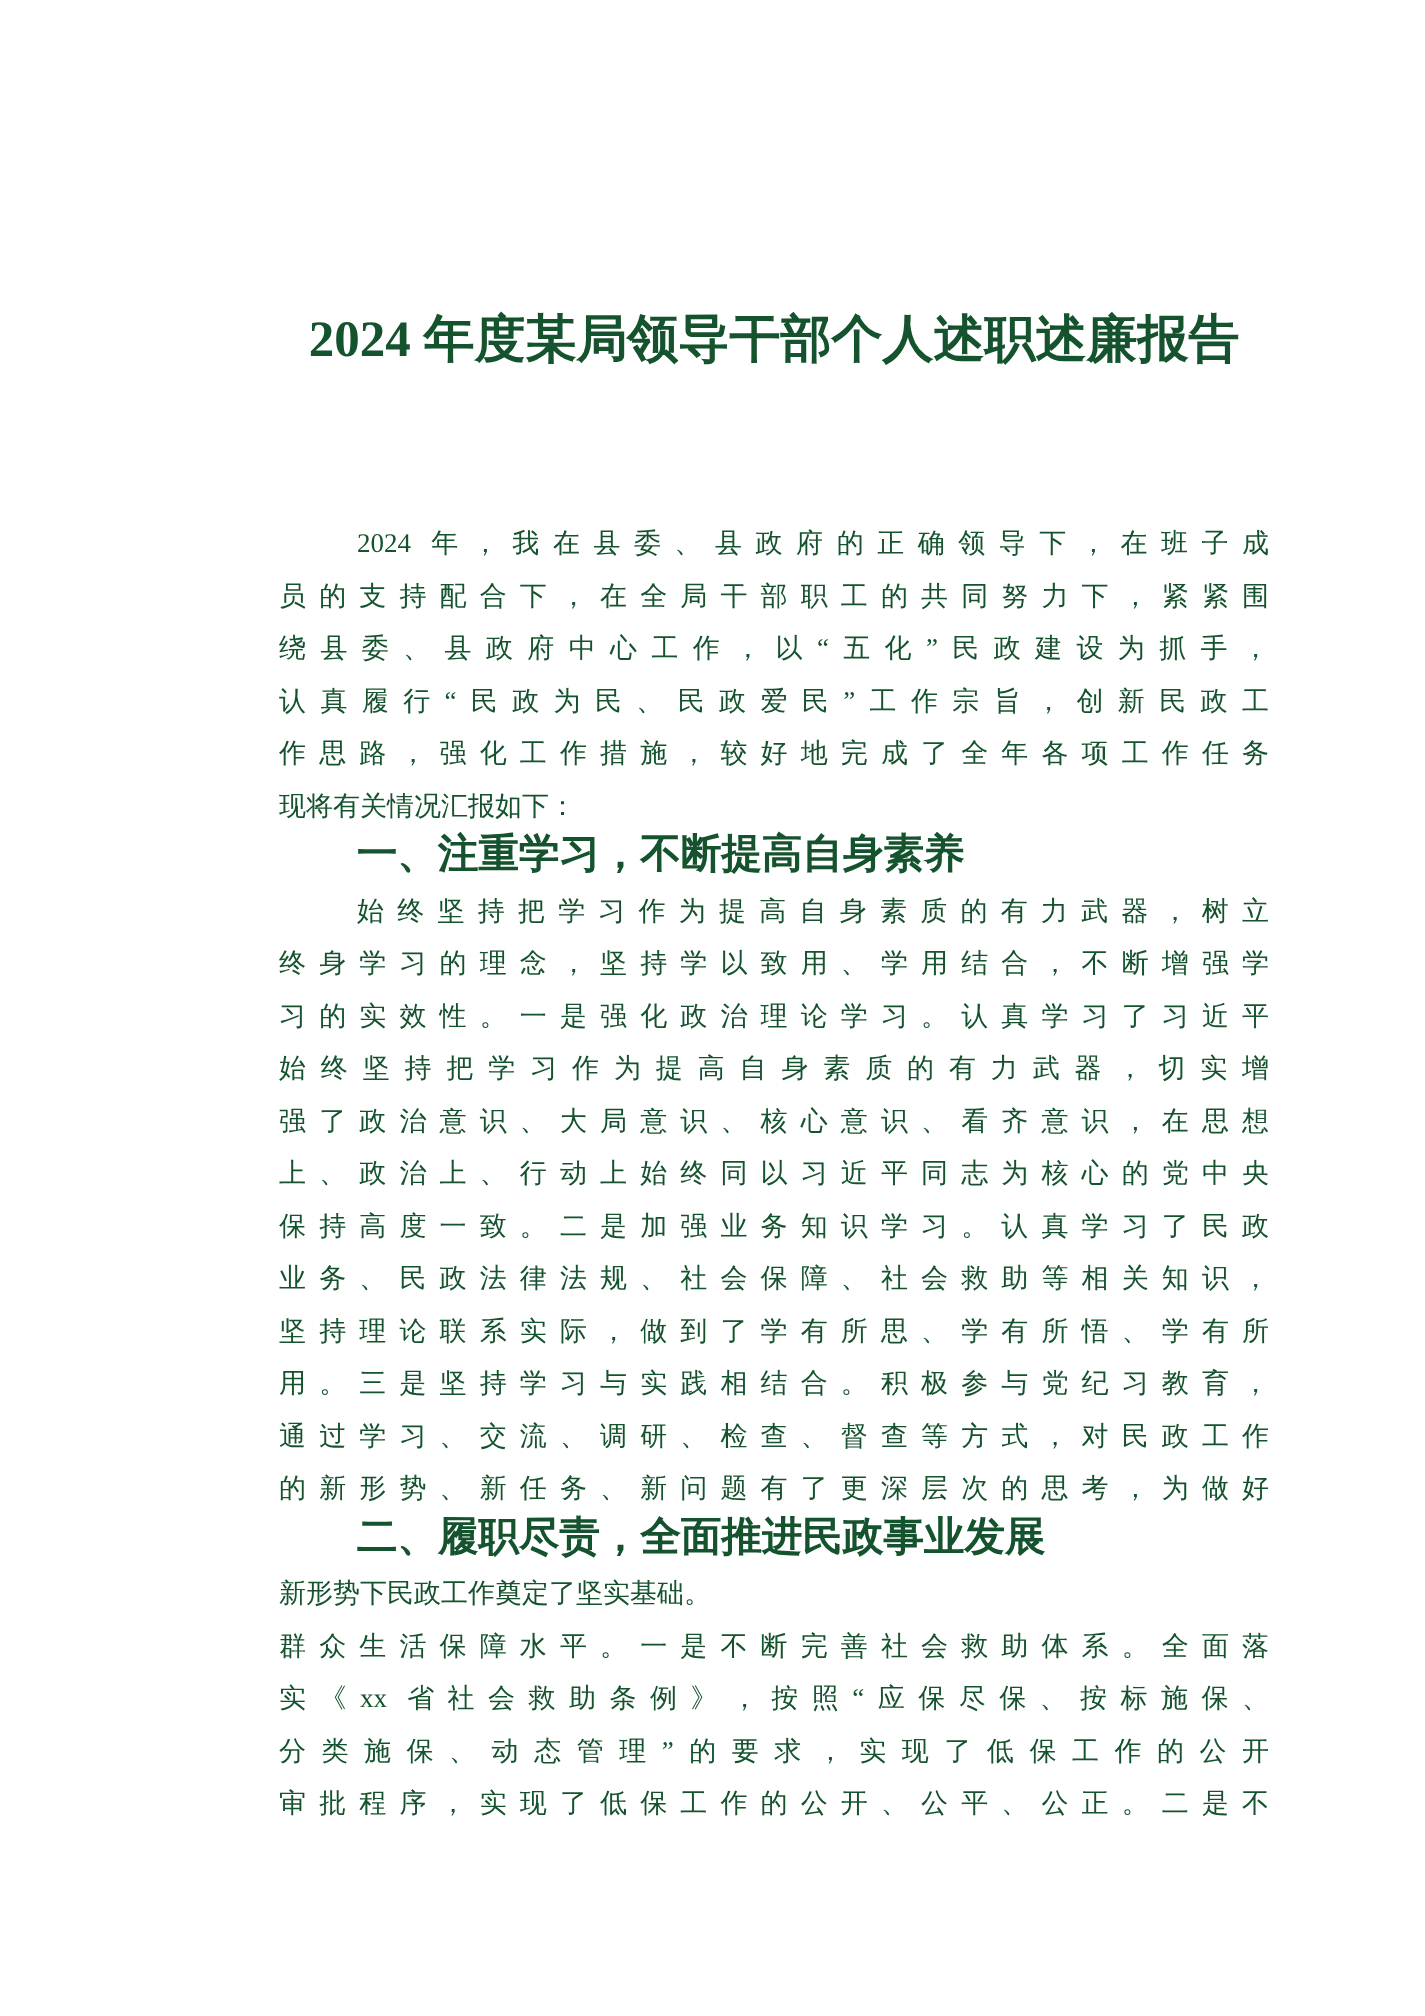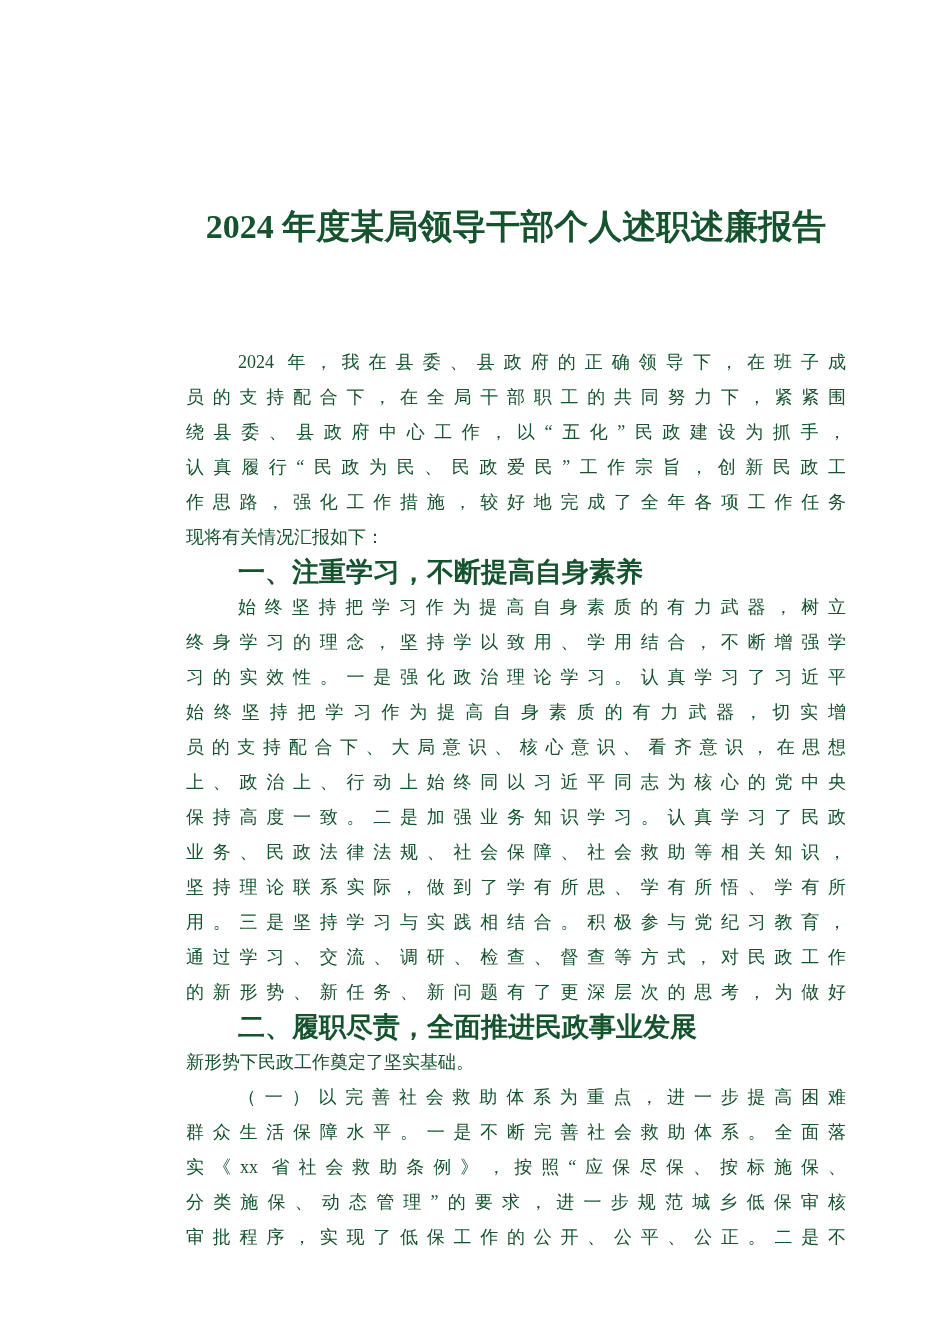--- a/index.html
+++ b/index.html
@@ -42,21 +42,21 @@
     font-size: 18px;
   }
   .line.indent {
     padding-left: 52px;
   }
   .line.stretch {
     text-align: justify;
     text-align-last: justify;
   }
   .line.heading {
-    font-family: Liberation Serif, serif;
+    font-family: Liberation Mono, monospace;
     font-weight: bold;
     font-size: 27px;
     padding-left: 52px;
     white-space: nowrap;
   }
 </style>
 </head>
 <body>
 
 <div class="page">
@@ -66,29 +66,28 @@
       <div class="line body-line stretch">员的支持配合下，在全局干部职工的共同努力下，紧紧围</div>
       <div class="line body-line stretch">绕县委、县政府中心工作，以“五化”民政建设为抓手，</div>
       <div class="line body-line stretch">认真履行“民政为民、民政爱民”工作宗旨，创新民政工</div>
       <div class="line body-line stretch">作思路，强化工作措施，较好地完成了全年各项工作任务</div>
       <div class="line body-line">现将有关情况汇报如下：</div>
       <div class="line heading">一、注重学习，不断提高自身素养</div>
       <div class="line body-line indent stretch">始终坚持把学习作为提高自身素质的有力武器，树立</div>
       <div class="line body-line stretch">终身学习的理念，坚持学以致用、学用结合，不断增强学</div>
       <div class="line body-line stretch">习的实效性。一是强化政治理论学习。认真学习了习近平</div>
       <div class="line body-line stretch">始终坚持把学习作为提高自身素质的有力武器，切实增</div>
-      <div class="line body-line stretch">员的支持配合下、大局意识、核心意识、看齐意识，在思想</div>
+      <div class="line body-line stretch">强了政治意识、大局意识、核心意识、看齐意识，在思想</div>
       <div class="line body-line stretch">上、政治上、行动上始终同以习近平同志为核心的党中央</div>
       <div class="line body-line stretch">保持高度一致。二是加强业务知识学习。认真学习了民政</div>
       <div class="line body-line stretch">业务、民政法律法规、社会保障、社会救助等相关知识，</div>
       <div class="line body-line stretch">坚持理论联系实际，做到了学有所思、学有所悟、学有所</div>
       <div class="line body-line stretch">用。三是坚持学习与实践相结合。积极参与党纪习教育，</div>
       <div class="line body-line stretch">通过学习、交流、调研、检查、督查等方式，对民政工作</div>
       <div class="line body-line stretch">的新形势、新任务、新问题有了更深层次的思考，为做好</div>
       <div class="line heading">二、履职尽责，全面推进民政事业发展</div>
       <div class="line body-line">新形势下民政工作奠定了坚实基础。</div>
-      <div class="line body-line indent stretch">（一）以完善社会救助体系为重点，进一步提高困难</div>
       <div class="line body-line stretch">群众生活保障水平。一是不断完善社会救助体系。全面落</div>
       <div class="line body-line stretch">实《xx 省社会救助条例》，按照“应保尽保、按标施保、</div>
-      <div class="line body-line stretch">分类施保、动态管理”的要求，进一步规范城乡低保审核</div>
+      <div class="line body-line stretch">分类施保、动态管理”的要求，实现了低保工作的公开</div>
       <div class="line body-line stretch">审批程序，实现了低保工作的公开、公平、公正。二是不</div>
     </div>
 </div>
 
 </body></html>

